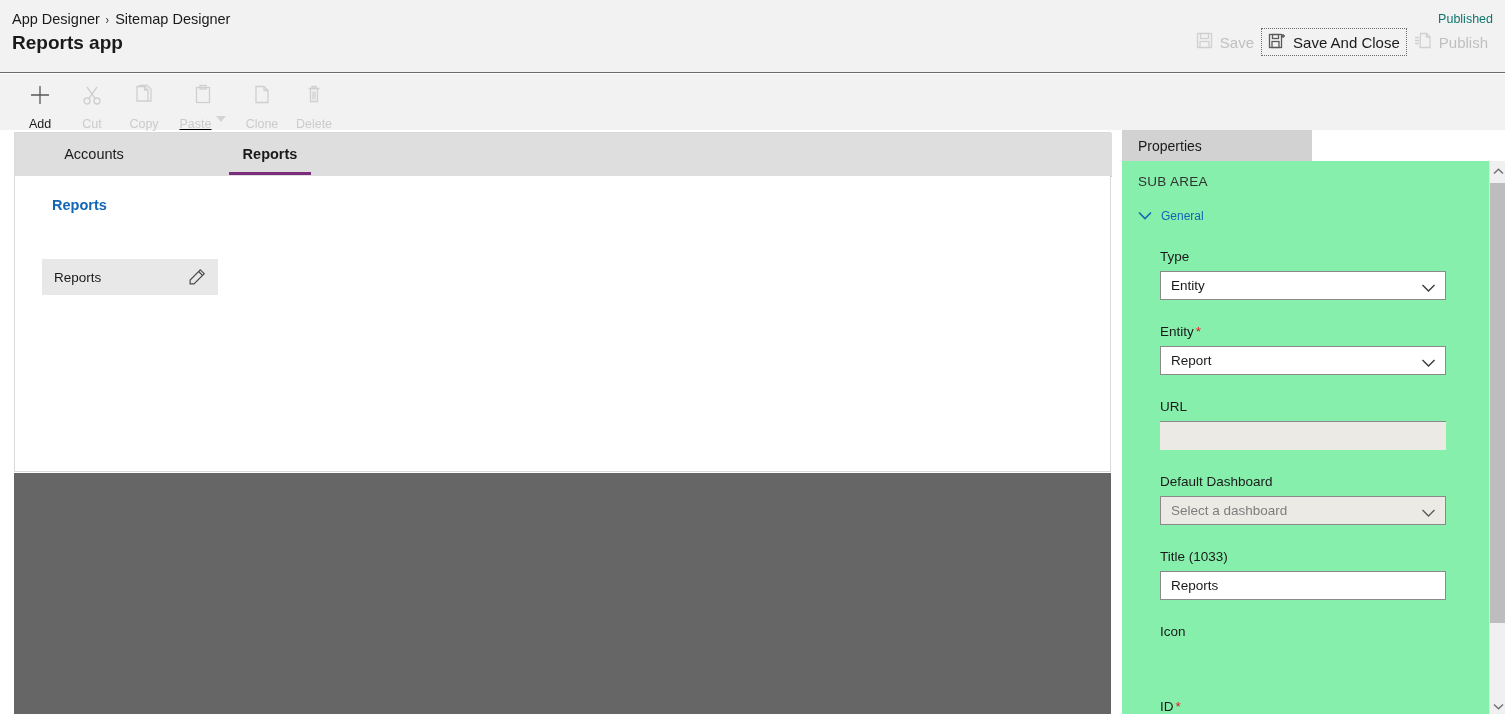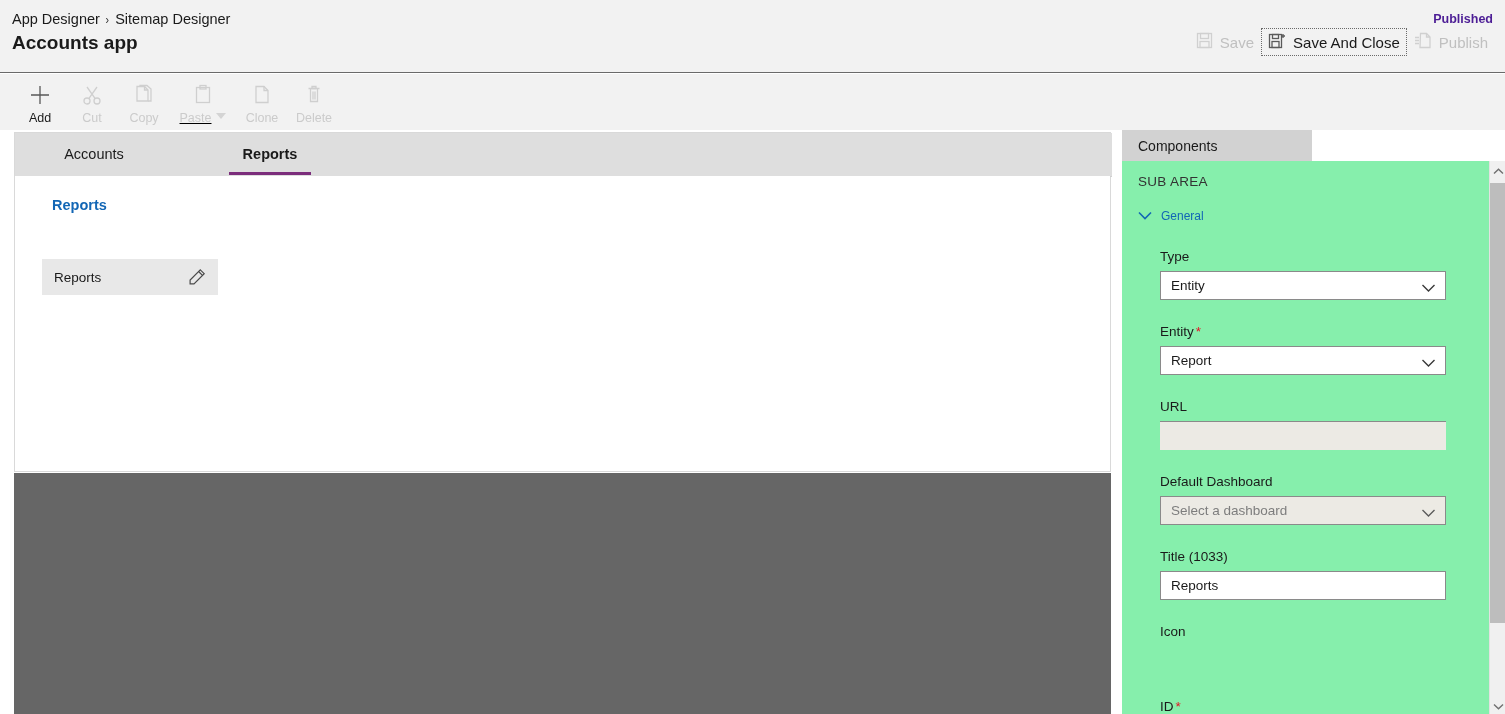--- a/index.html
+++ b/index.html
@@ -24,21 +24,21 @@
   .crumb-sep {
     display: inline-block; margin: 0 6px 0 5px;
     font-size: 13px; color: #333; transform: scaleX(0.8);
   }
   .app-title {
     position: absolute; left: 12px; top: 32px;
     font-size: 19px; font-weight: bold; color: #1a1a1a;
   }
   .published-label {
     position: absolute; right: 12px; top: 12px;
-    font-size: 12.5px; color: #4c1d95; font-weight: bold;
+    font-size: 12.5px; color: #0f766e;
   }
   .hdr-actions {
     position: absolute; right: 10px; top: 28px;
     display: flex; align-items: flex-start; gap: 0px;
   }
   .hdr-btn {
     display: flex; align-items: center; gap: 7px;
     padding: 4px 7px; font-size: 15px; color: #c0c0c0;
     white-space: nowrap;
   }
@@ -58,21 +58,21 @@
   .tb-item {
     width: 52px; display: flex; flex-direction: column;
     align-items: center; justify-content: flex-start;
     padding-top: 5px; position: relative;
   }
   .tb-item.wide { width: 66px; text-decoration: underline; }
   .tb-ico { height: 24px; display: flex; align-items: center; justify-content: center; }
   .tb-ico svg { fill: none; stroke: #cfcfcf; stroke-width: 1.3; }
   .tb-item.enabled .tb-ico svg { stroke: #585858; }
   .tb-label {
-    margin-top: 4px; font-size: 12.5px; color: #cbcbcb; white-space: nowrap;
+    margin-top: 10px; font-size: 12.5px; color: #cbcbcb; white-space: nowrap;
   }
   .tb-item.enabled .tb-label { color: #1a1a1a; }
   .tb-caret {
     display: inline-block; margin-left: 5px;
     border-left: 5px solid transparent; border-right: 5px solid transparent;
     border-top: 6px solid #d4d4d4; vertical-align: 2px;
   }
   .tb-label-row { display: flex; align-items: center; }
 
   
@@ -191,21 +191,21 @@
 </style>
 </head>
 <body>
 
 <div class="page-bg-left"></div>
 
 <div class="header">
   <div class="breadcrumb">
     <span>App Designer</span><span class="crumb-sep">›</span><span>Sitemap Designer</span>
   </div>
-  <div class="app-title">Accounts app</div>
+  <div class="app-title">Reports app</div>
   <div class="published-label">Published</div>
 
   <div class="hdr-actions">
     <div class="hdr-btn">
       <span>
         <svg width="17" height="17" viewBox="0 0 17 17">
             <rect x="1.5" y="1.5" width="14" height="14"></rect>
             <rect x="4.5" y="1.5" width="8" height="5"></rect>
             <rect x="4" y="9.5" width="9" height="6"></rect>
           </svg>
@@ -336,21 +336,21 @@
       </span>
     </div>
   </div>
 </div>
 
 <div class="dark-area"></div>
 
 <div class="right-panel">
   <div class="panel-tabs">
     <div class="ptab p-components">
-      <span>Components</span>
+      <span>Properties</span>
     </div>
   </div>
 
   <div class="panel-body">
     <div class="sub-area-caption">SUB AREA</div>
 
     <div class="section-toggle">
       <span class="chev">
         <svg width="14" height="9" viewBox="0 0 14 9">
             <path d="M1 1.5 L7 7.5 L13 1.5"></path>

